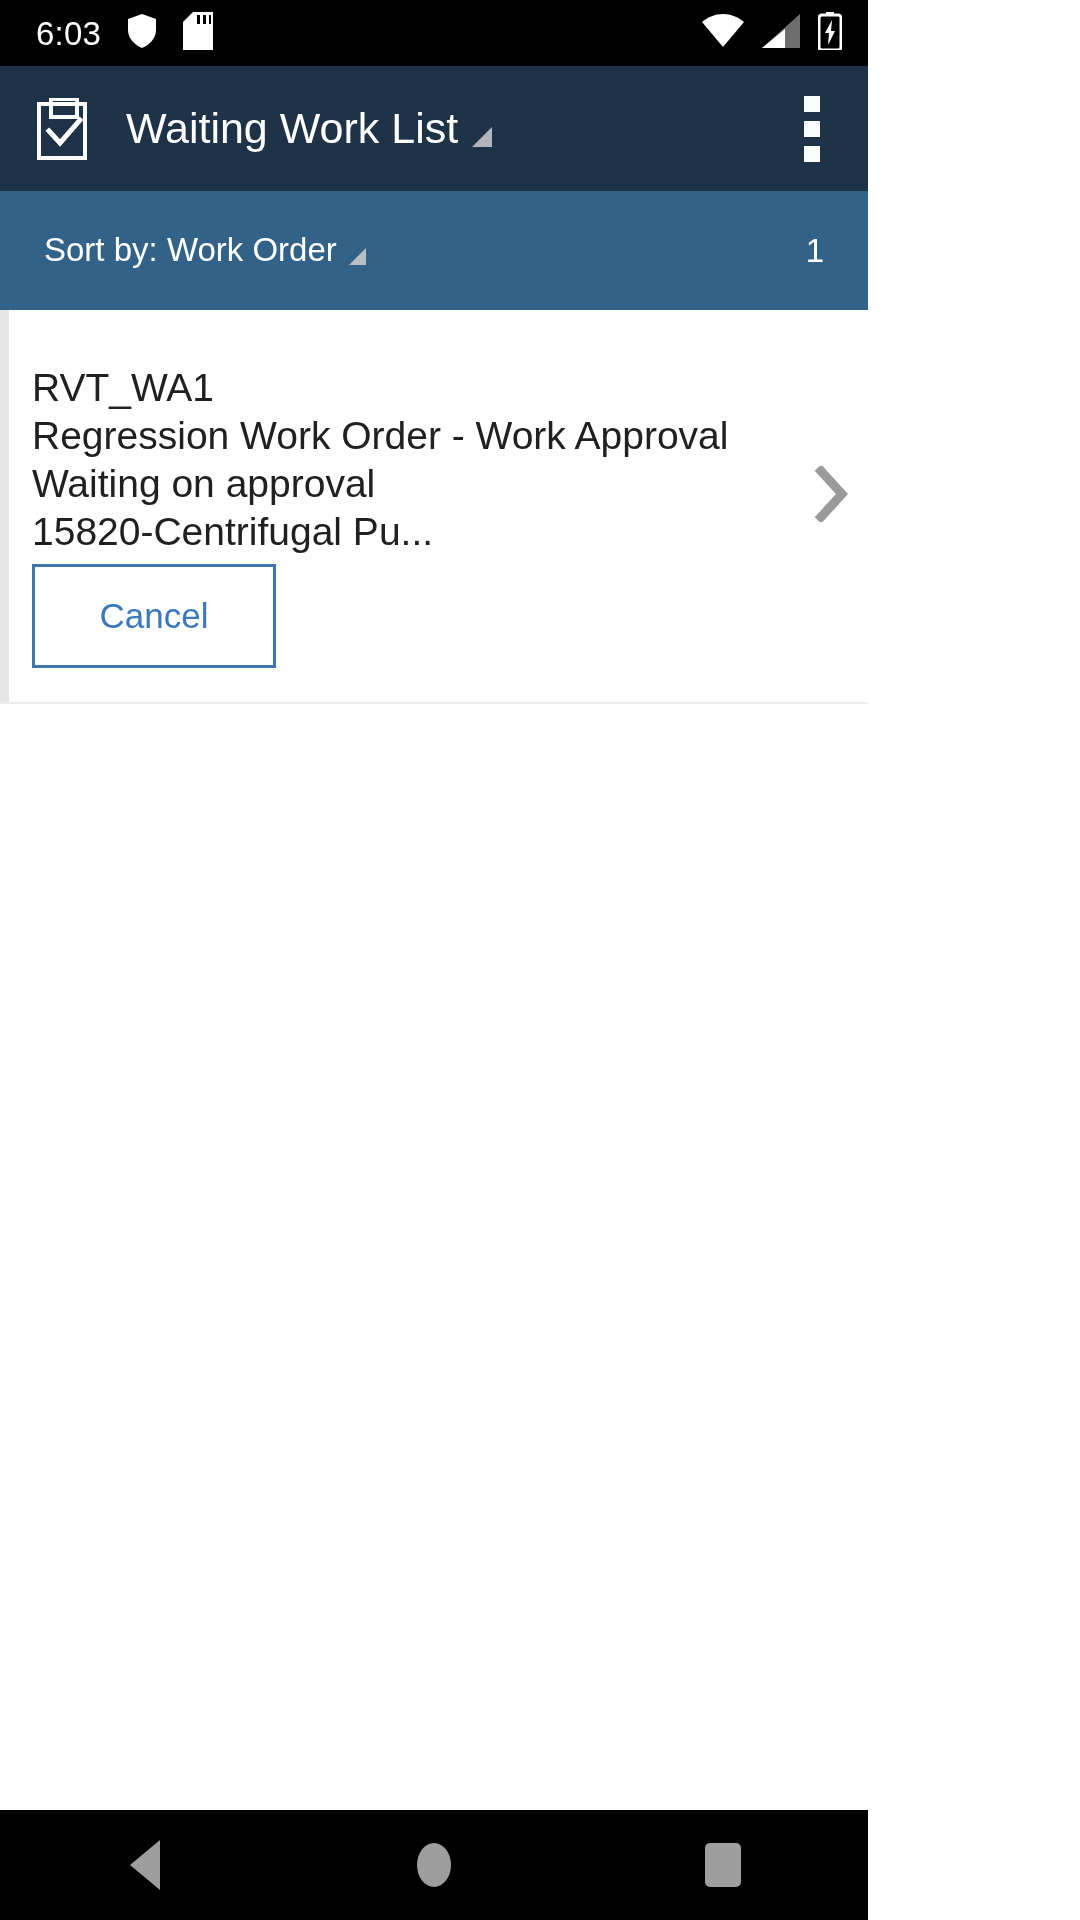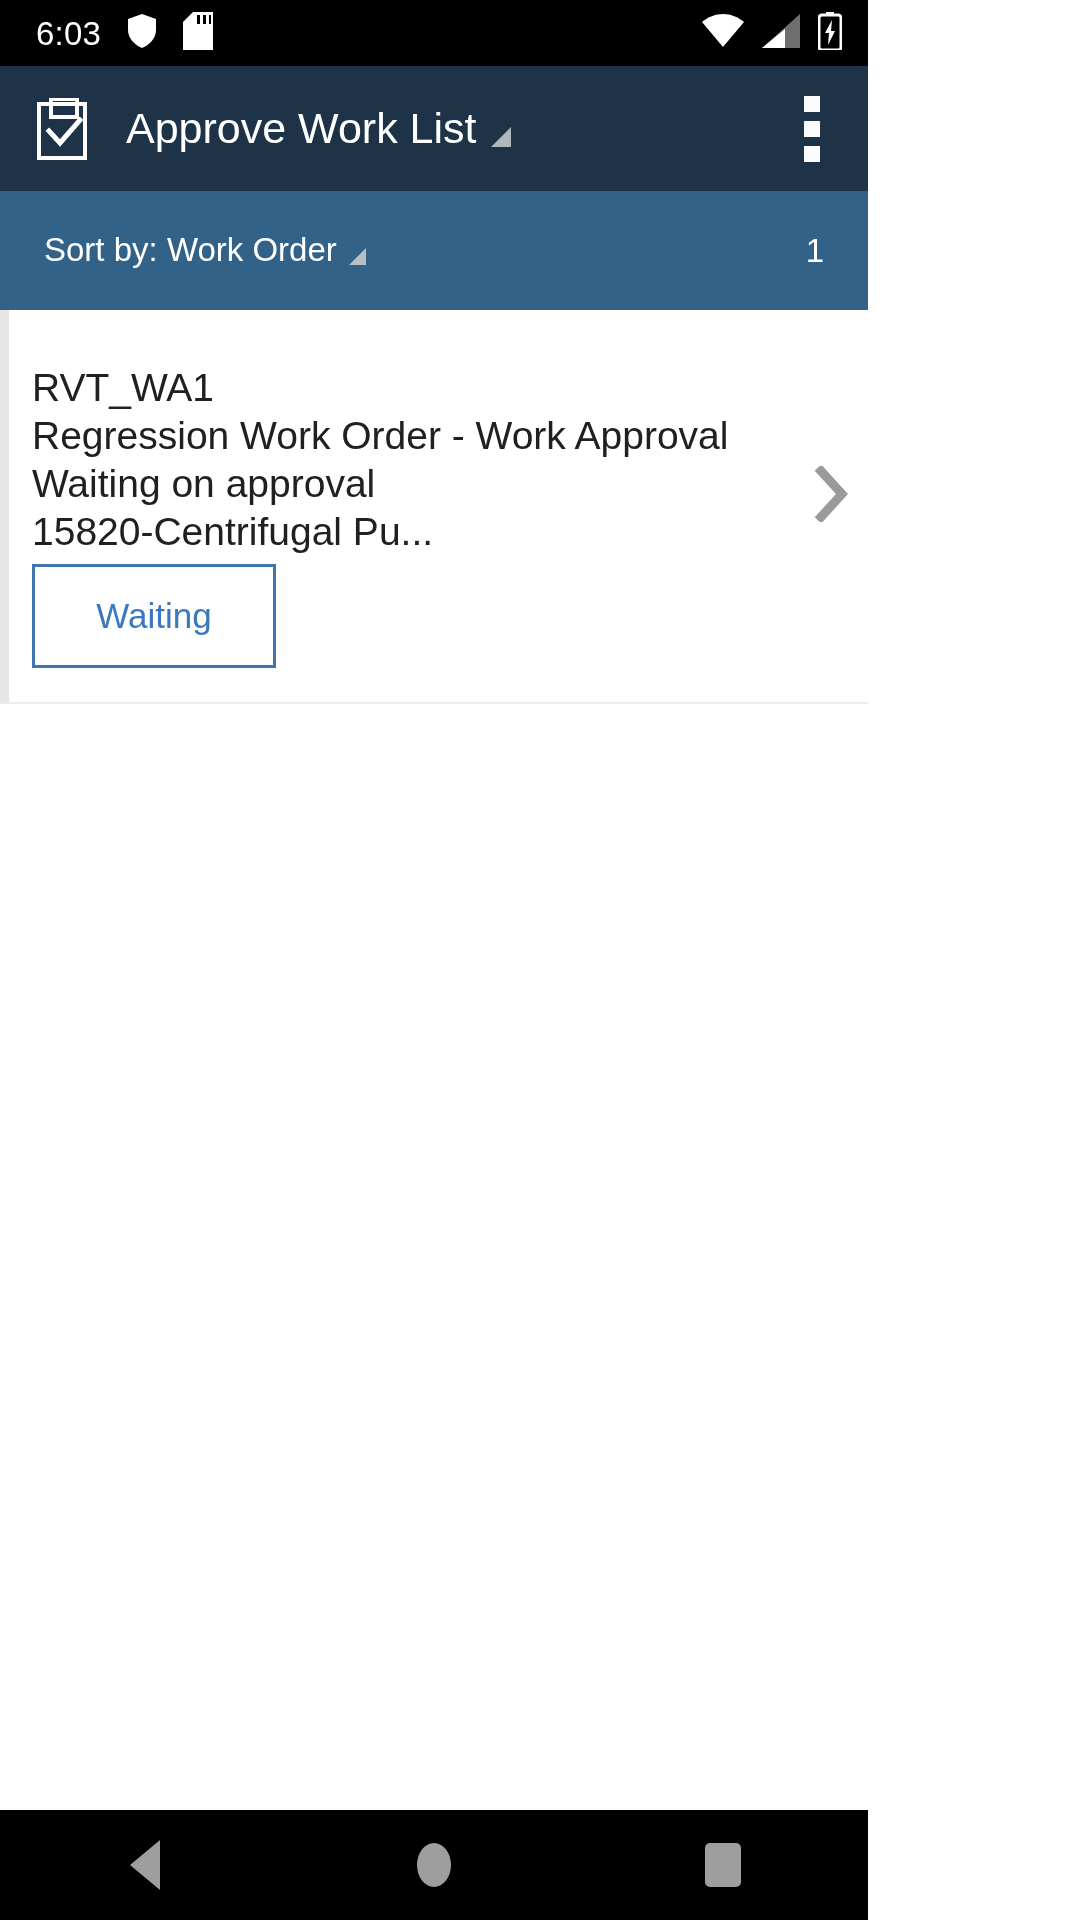--- a/index.html
+++ b/index.html
@@ -317,21 +317,21 @@
 
   <div class="app-bar">
     <div class="app-bar-icon">
       <svg width="56" height="62" viewBox="0 0 56 62" aria-hidden="true">
         <rect x="2" y="6" width="46" height="54" fill="none" stroke="#ffffff" stroke-width="4"></rect>
         <rect x="14" y="1" width="26" height="18" fill="none" stroke="#ffffff" stroke-width="4"></rect>
         <path d="M12 33 L23 45 L43 22" fill="none" stroke="#ffffff" stroke-width="5" stroke-linecap="square"></path>
       </svg>
     </div>
     <div class="app-title-wrap">
-      <span class="app-title">Approve Work List</span>
+      <span class="app-title">Waiting Work List</span>
       <span class="corner-tri"></span>
     </div>
     <div class="overflow-menu">
       <span class="overflow-dot"></span>
       <span class="overflow-dot"></span>
       <span class="overflow-dot"></span>
     </div>
   </div>
 
   <div class="sort-bar">
@@ -348,21 +348,21 @@
       <div class="card-gutter"></div>
 
       <div class="card-body">
         <div class="card-line">RVT_WA1</div>
         <div class="card-line">Regression Work Order - Work Approval</div>
         <div class="card-line row-split">
           <span class="col-a">Waiting on approval</span>
           <span class="col-b">15820-Centrifugal Pu...</span>
         </div>
         <div class="btn-row">
-          <button class="act-btn">Waiting</button>
+          <button class="act-btn">Cancel</button>
           <span class="btn-gap"></span>
         </div>
       </div>
 
       <div class="card-chevron">
         <svg width="34" height="56" viewBox="0 0 34 56" aria-hidden="true">
           <path d="M7 5 L28 28 L7 51" fill="none" stroke="#9a9a9a" stroke-width="9" stroke-linecap="square"></path>
         </svg>
       </div>
     </div>

